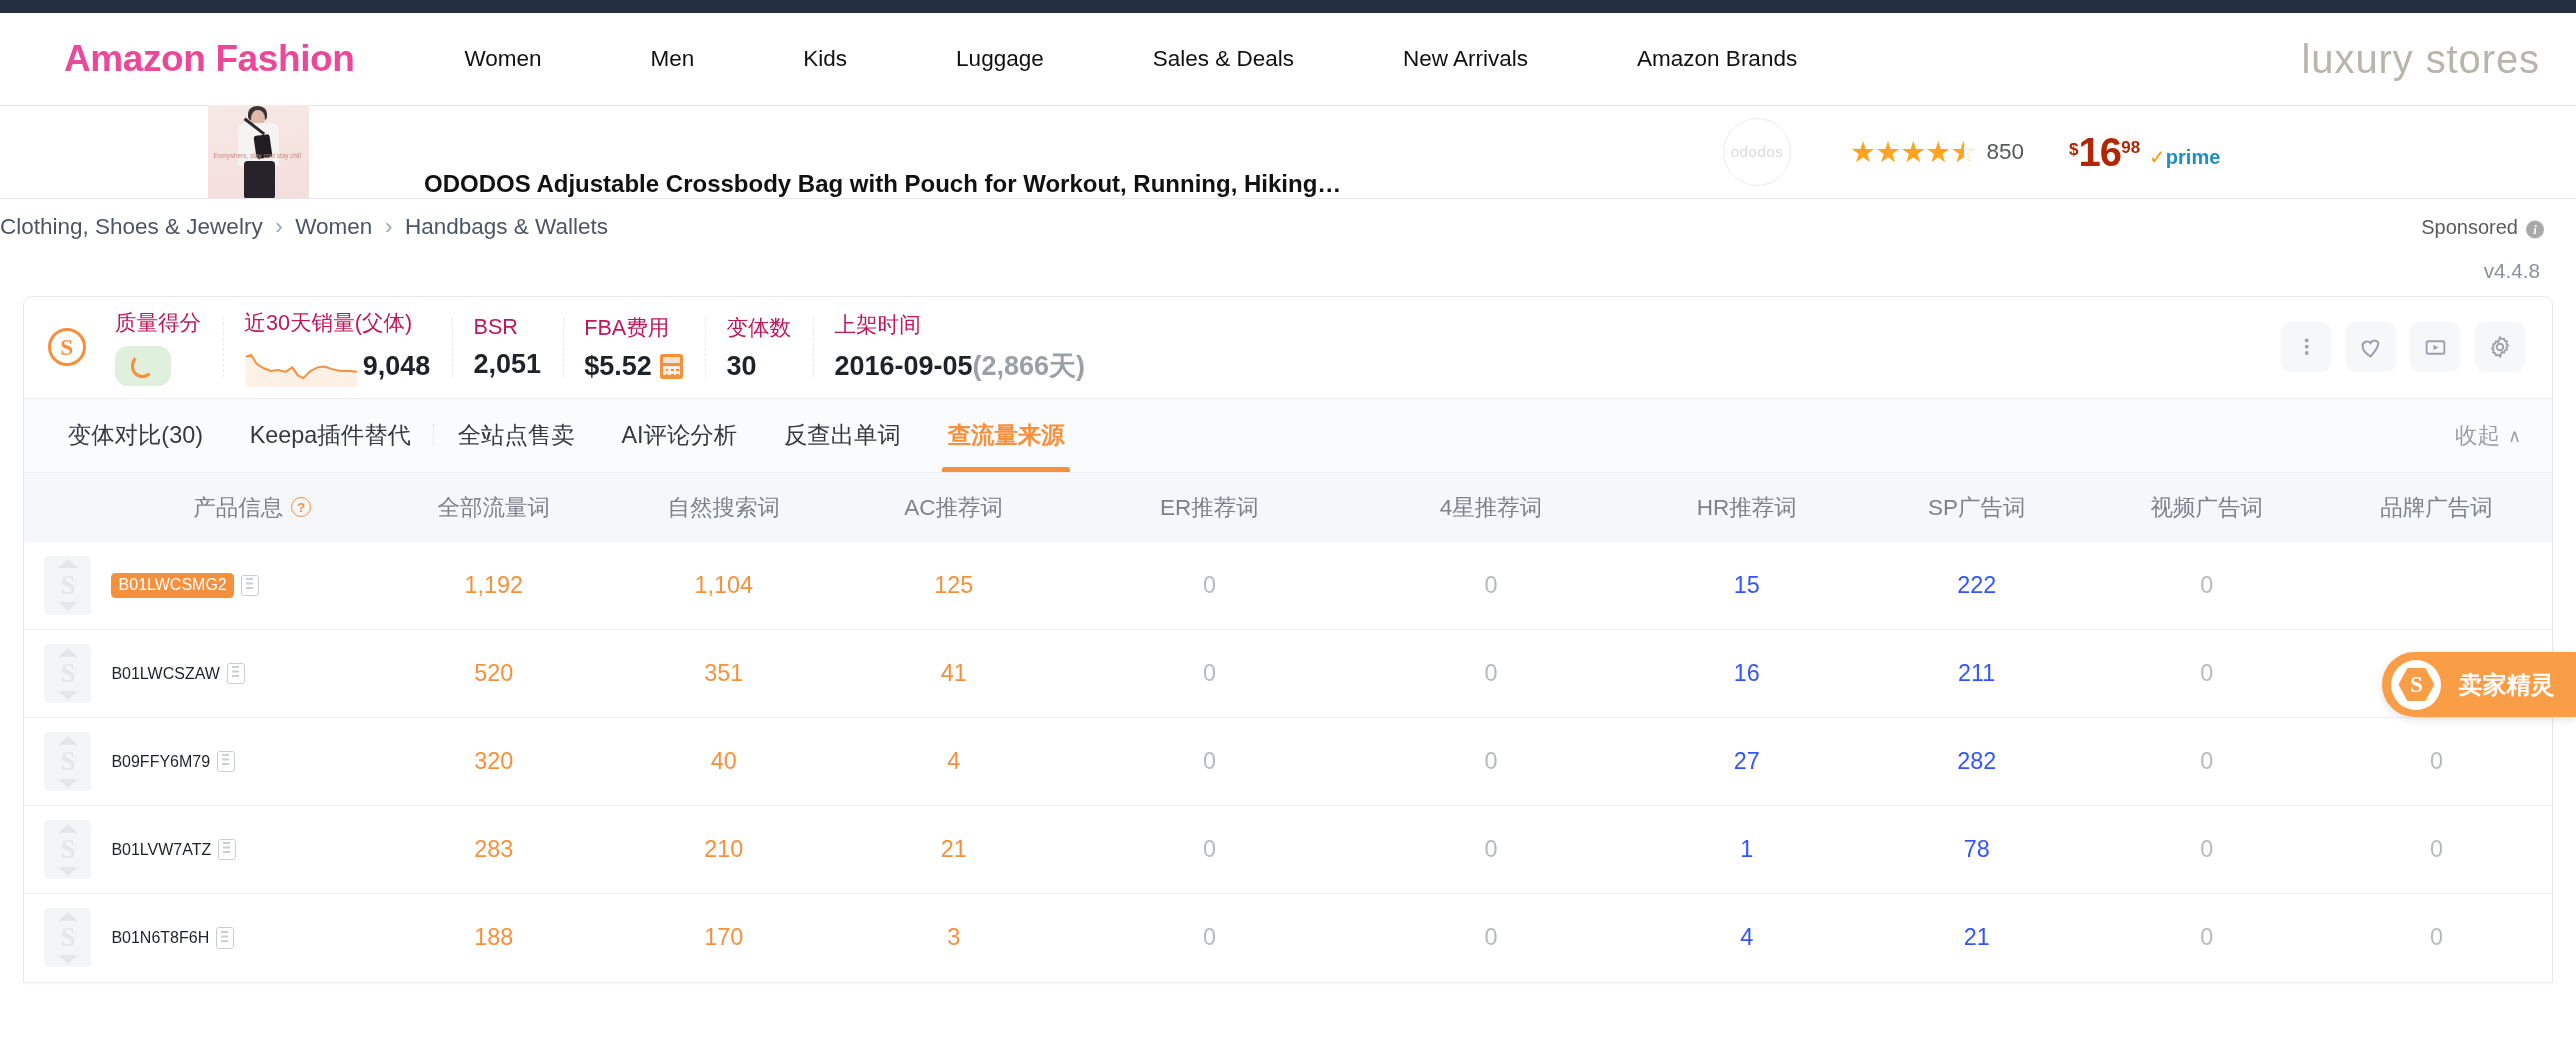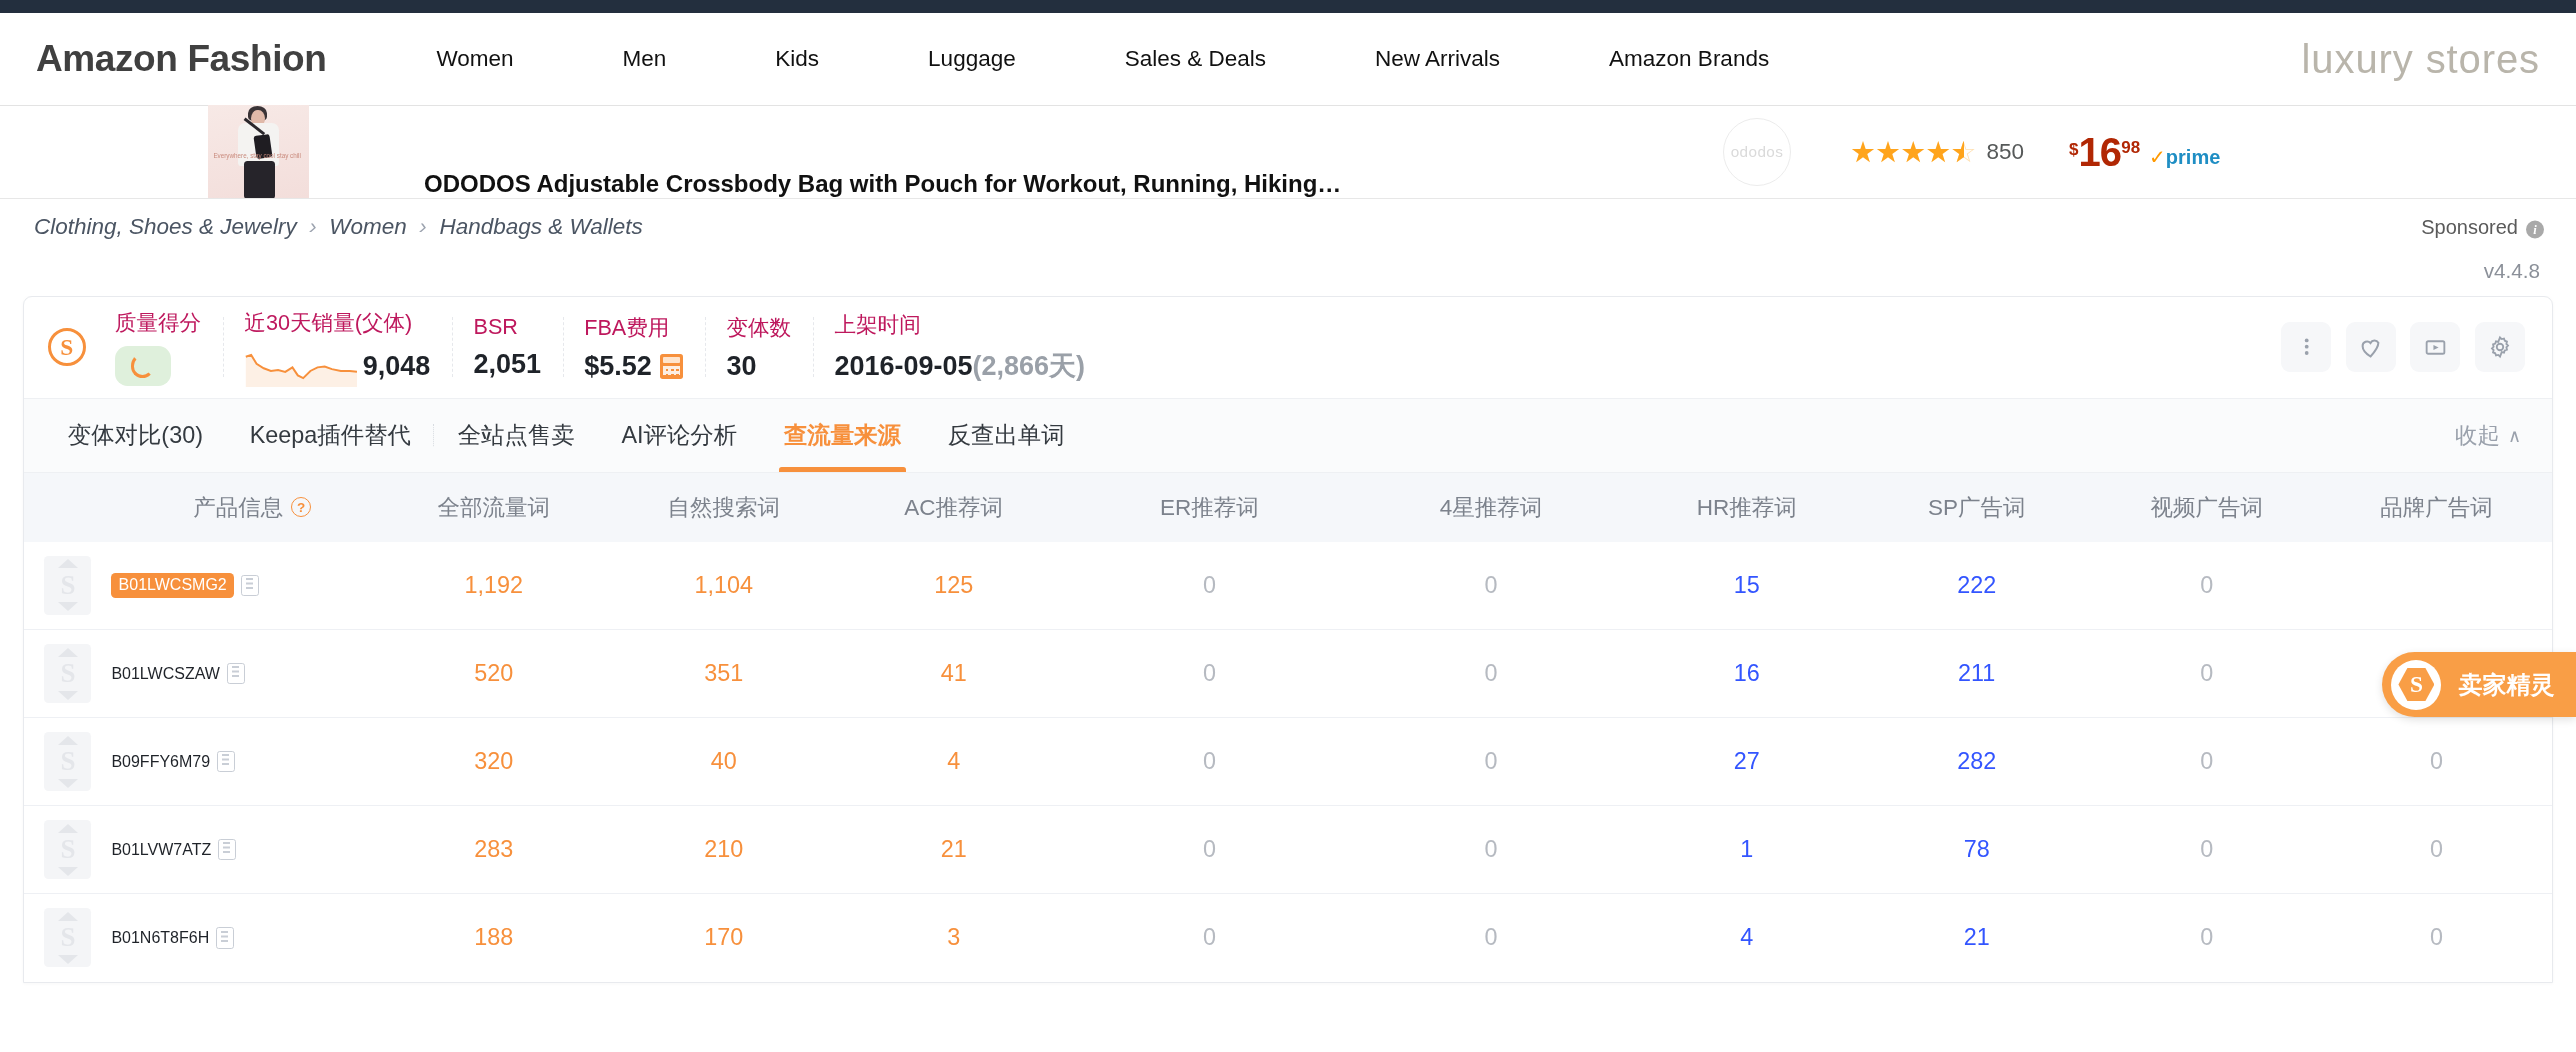--- a/index.html
+++ b/index.html
@@ -22,23 +22,23 @@
     height: 93px;
     background: #ffffff;
     display: flex;
     align-items: center;
     border-bottom: 0.9px solid #e3e3e3;
     position: relative;
   }
   .amz-logo {
     font-size: 37px;
     font-weight: 700;
-    color: #404040;
+    color: #ec4899;
     letter-spacing: -0.4px;
-    margin-left: 36px;
+    margin-left: 64px;
     white-space: nowrap;
   }
   .amz-links {
     display: flex;
     align-items: center;
     margin-left: 101px;
   }
   .amz-link {
     font-size: 22.5px;
     color: #111111;
@@ -171,25 +171,23 @@
 
   
   .crumb-row {
     height: 57px;
     display: flex;
     align-items: center;
     background: #ffffff;
     position: relative;
   }
   .crumb {
-    margin-left: 34px;
     font-size: 22.5px;
     color: #4b5563;
     white-space: nowrap;
-    font-style: italic;
   }
   .crumb .sep { color: #9ca3af; margin: 0 6.3px; }
   .crumb a { color: #4b5563; text-decoration: none; cursor: pointer; }
   .sponsored-tag {
     position: absolute;
     right: 32px; top: 50%;
     transform: translateY(-50%);
     display: flex; align-items: flex-end;
     font-size: 20px; color: #5a5a5a;
     white-space: nowrap;
@@ -650,22 +648,22 @@
           </svg>
         </div>
       </div>
     </div>
 
     <div class="tabs-bar">
       <div class="tab">变体对比(30)</div>
       <div class="tab">Keepa插件替代</div>
       <div class="tab sep-dot">全站点售卖</div>
       <div class="tab">AI评论分析</div>
+      <div class="tab">反查出单词</div>
       <div class="tab active">查流量来源</div>
-      <div class="tab">反查出单词</div>
       <div class="collapse-btn">
         <span>收起</span>
         <span class="chev-up">∧</span>
       </div>
     </div>
 
     <table class="flow-table">
       <colgroup>
         <col style="width:350px">
           <col style="width:227px">

